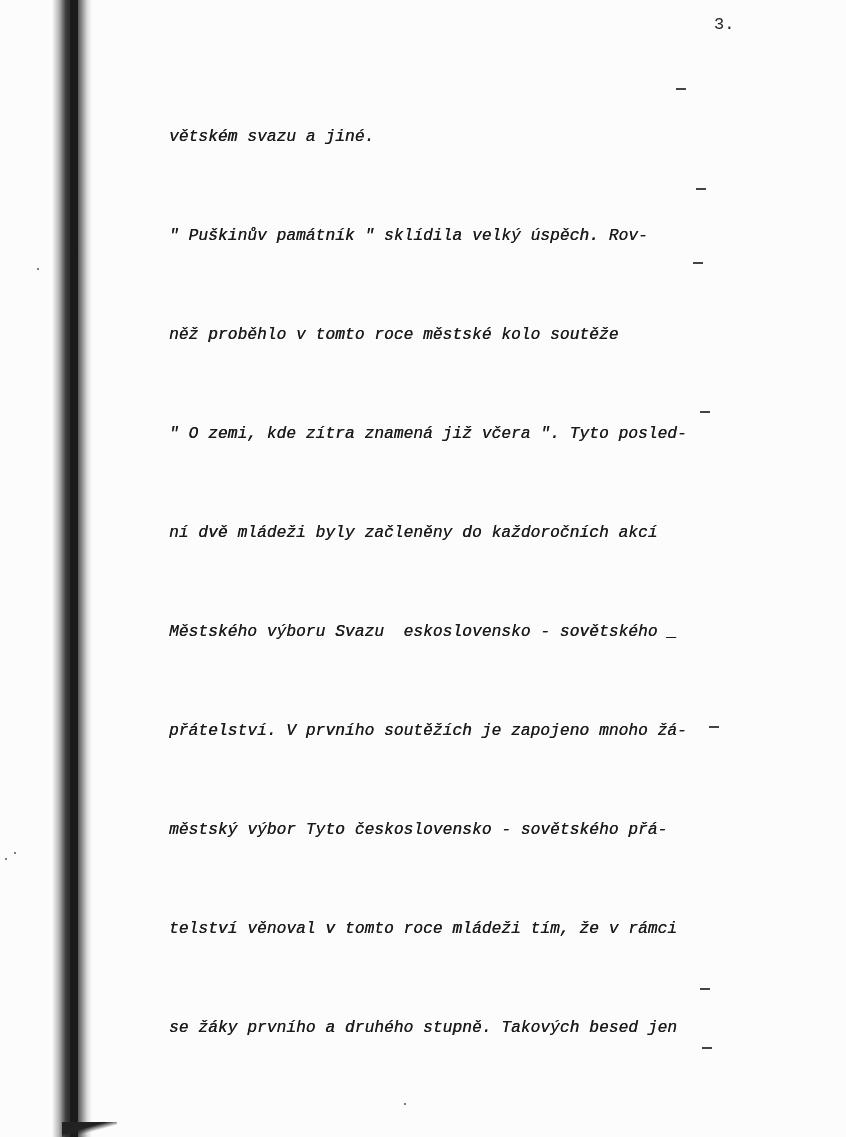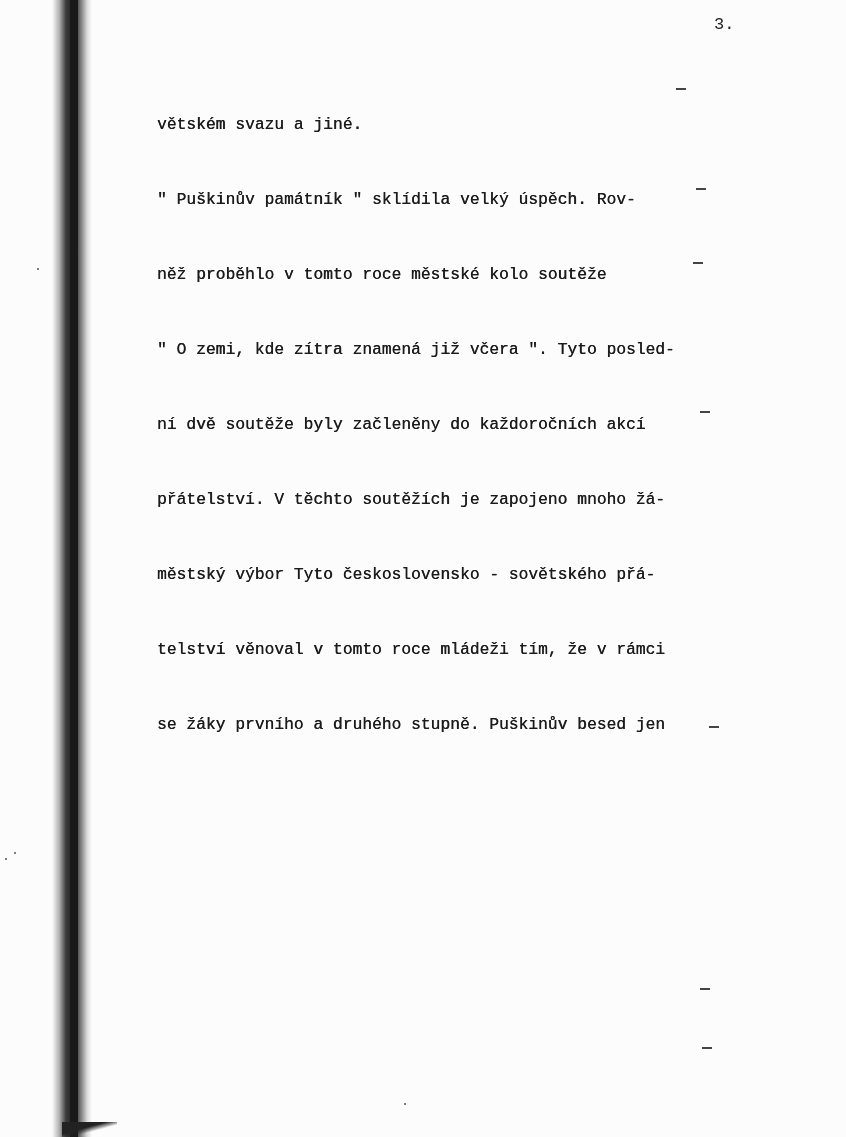--- a/index.html
+++ b/index.html
@@ -74,23 +74,24 @@
       padding: 0;
       list-style: none;
       font-family: "Liberation Mono", "DejaVu Sans Mono", monospace;
       font-size: 16.3px;
       line-height: 25px;
       color: #1b1b1b;
       white-space: pre;
     }
     .typed-text li {
       height: 25px;
-      margin: 0;
+      margin: 12px;
       padding: 0;
       text-shadow: 0.3px 0 0 #2a2a2a;
+      font-style: italic;
     }
     .margin-mark {
       position: absolute;
       width: 10px;
       height: 1.5px;
       background: #444;
     }
   </style>
 </head>
 <body>
@@ -100,25 +101,26 @@
   <div class="spine-core"></div>
   <div class="spine-foot"></div>
 
   <div class="page-number">3.</div>
 
   <ol class="typed-text">
     <li>větském svazu a jiné.</li>
     <li>" Puškinův památník " sklídila velký úspěch. Rov-</li>
     <li>něž proběhlo v tomto roce městské kolo soutěže</li>
     <li>" O zemi, kde zítra znamená již včera ". Tyto posled-</li>
-    <li>ní dvě soutěže byly začleněny do každoročních akcí</li>
-    <li>přátelství. V těchto soutěžích je zapojeno mnoho žá-</li>
+    <li>ní dvě mládeži byly začleněny do každoročních akcí</li>
+    <li>Městského výboru Svazu  eskoslovensko - sovětského _</li>
+    <li>přátelství. V prvního soutěžích je zapojeno mnoho žá-</li>
     <li>městský výbor Tyto československo - sovětského přá-</li>
     <li>telství věnoval v tomto roce mládeži tím, že v rámci</li>
-    <li>se žáky prvního a druhého stupně. Puškinův besed jen</li>
+    <li>se žáky prvního a druhého stupně. Takových besed jen</li>
     
     
     
     
     
     
     
     
     
     

